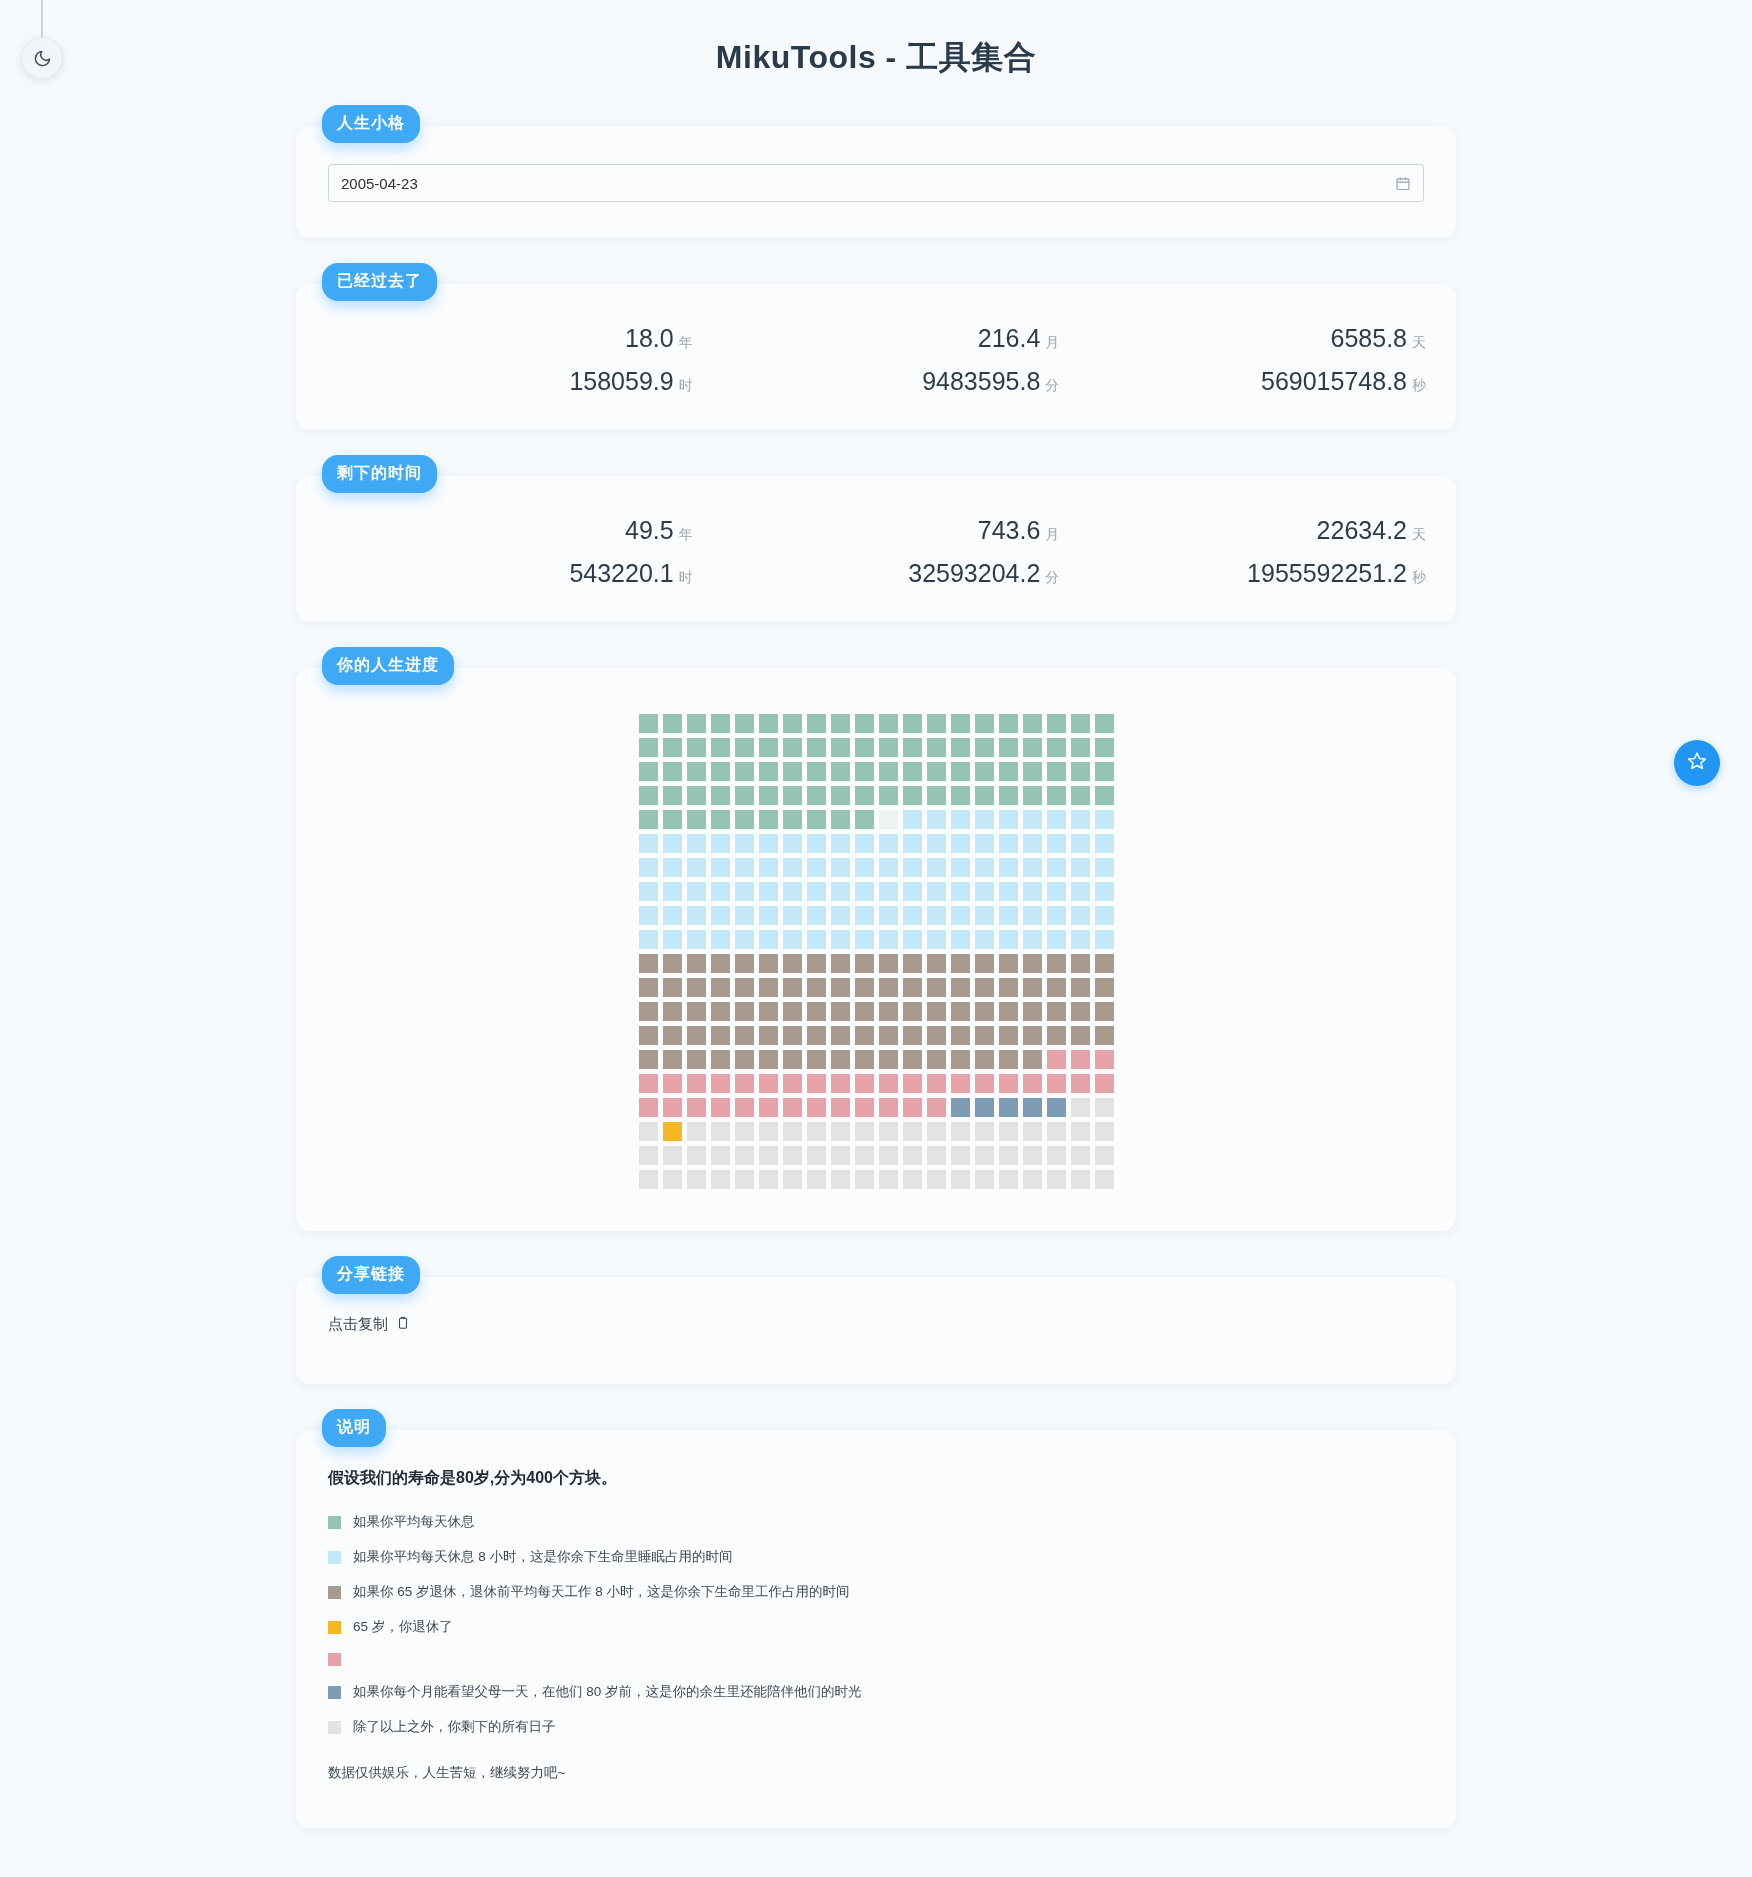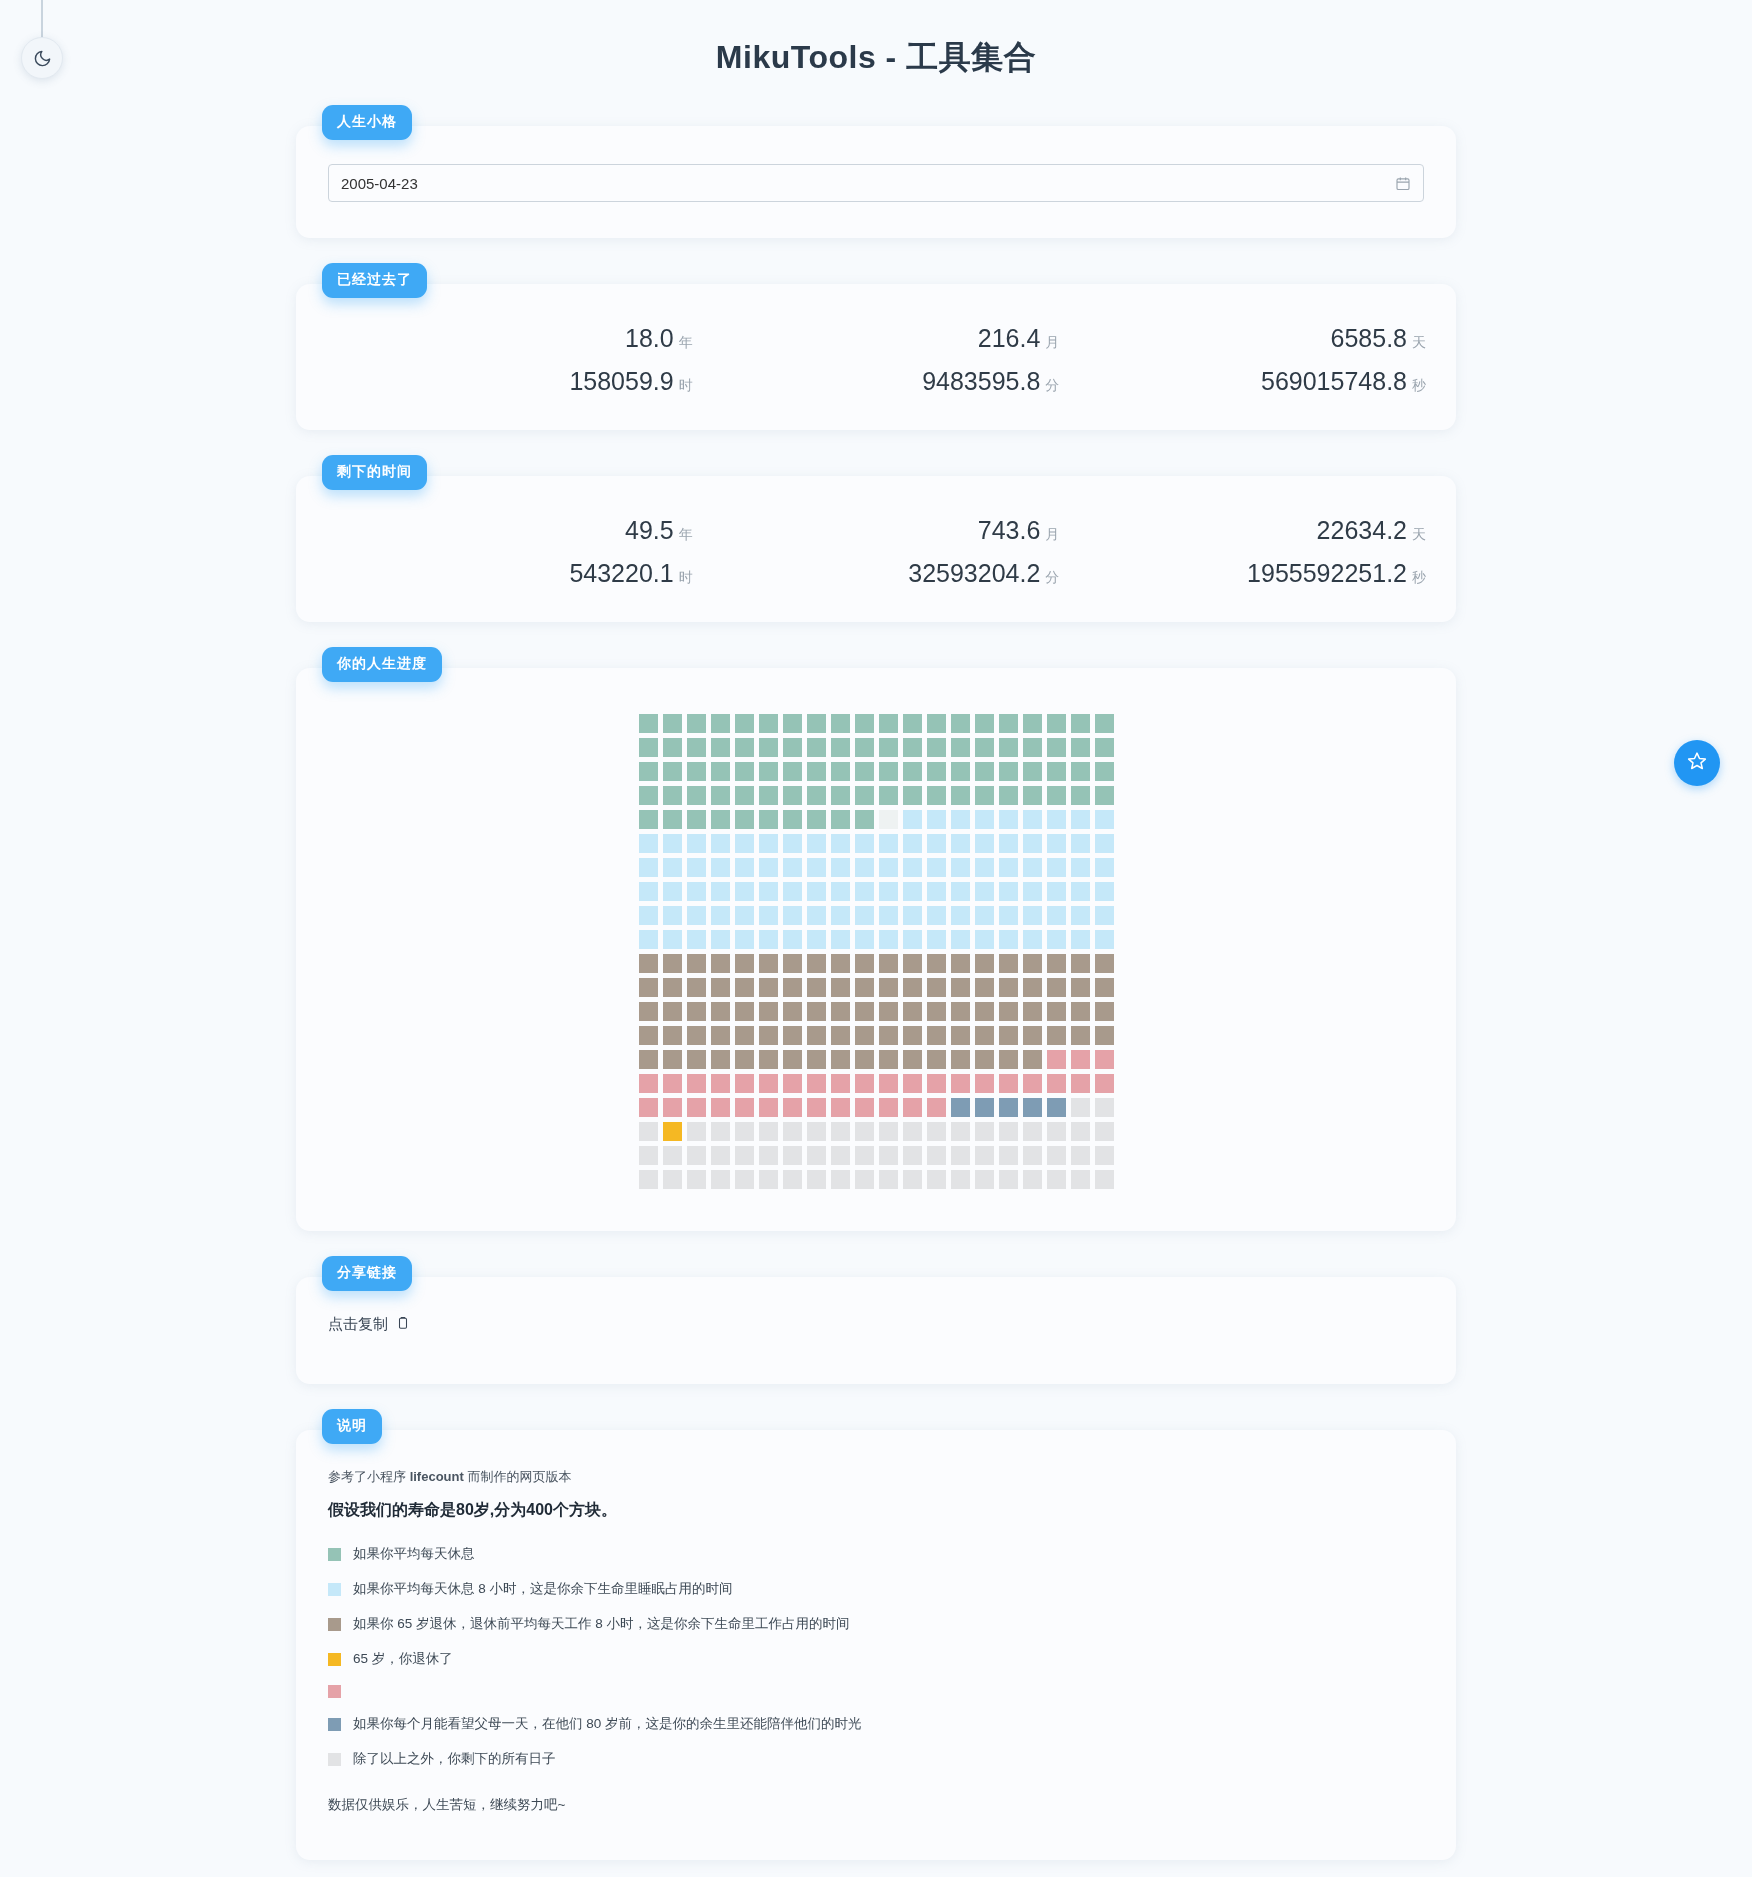--- a/index.html
+++ b/index.html
@@ -52,23 +52,23 @@
     background: #fbfcfe;
     border-radius: 14px;
     box-shadow: 0 2px 12px rgba(120,145,170,.13);
     margin-top: 46px;
     padding: 34px 30px 30px 30px;
   }
   .card-tag {
     position: absolute; left: 26px; top: -21px;
     background: #3fa9f5;
     color: #fff;
-    font-size: 14px; font-weight: bold;
+    font-size: 16px; font-weight: bold;
     padding: 8px 15px 9px 15px;
-    border-radius: 11px;
+    border-radius: 16px;
     box-shadow: 0 6px 13px rgba(63,169,245,.34);
     letter-spacing: 1px;
   }
 
   
   .date-row { padding: 4px 2px 6px 2px; }
   .date-field {
     width: 100%; height: 38px;
     border: 1px solid #ccd4dc; border-radius: 4px;
     background: #fbfcfe;
@@ -610,23 +610,20 @@
         <svg width="14" height="16" viewBox="0 0 24 24" fill="none" stroke="#3a4655" stroke-width="1.8" stroke-linejoin="round">
           <rect x="6" y="4" width="12" height="17" rx="2"></rect>
           <path d="M9 4V2.6h6V4"></path>
         </svg>
       </span>
     </div>
   </div>
 
   <div class="card desc-card">
     <div class="card-tag">说明</div>
-    <p class="desc-sub">
-      <span>参考了小程序 </span><b>lifecount</b><span> 而制作的网页版本</span>
-    </p>
     <p class="desc-bold">假设我们的寿命是80岁,分为400个方块。</p>
     <div id="legend-list">
         <div class="legend-item">
           <span class="legend-swatch" style="background: rgb(149, 195, 182);"></span>
           <span>如果你平均每天休息</span>
         </div>
         <div class="legend-item">
           <span class="legend-swatch" style="background: rgb(197, 232, 249);"></span>
           <span>如果你平均每天休息 8 小时，这是你余下生命里睡眠占用的时间</span>
         </div>

